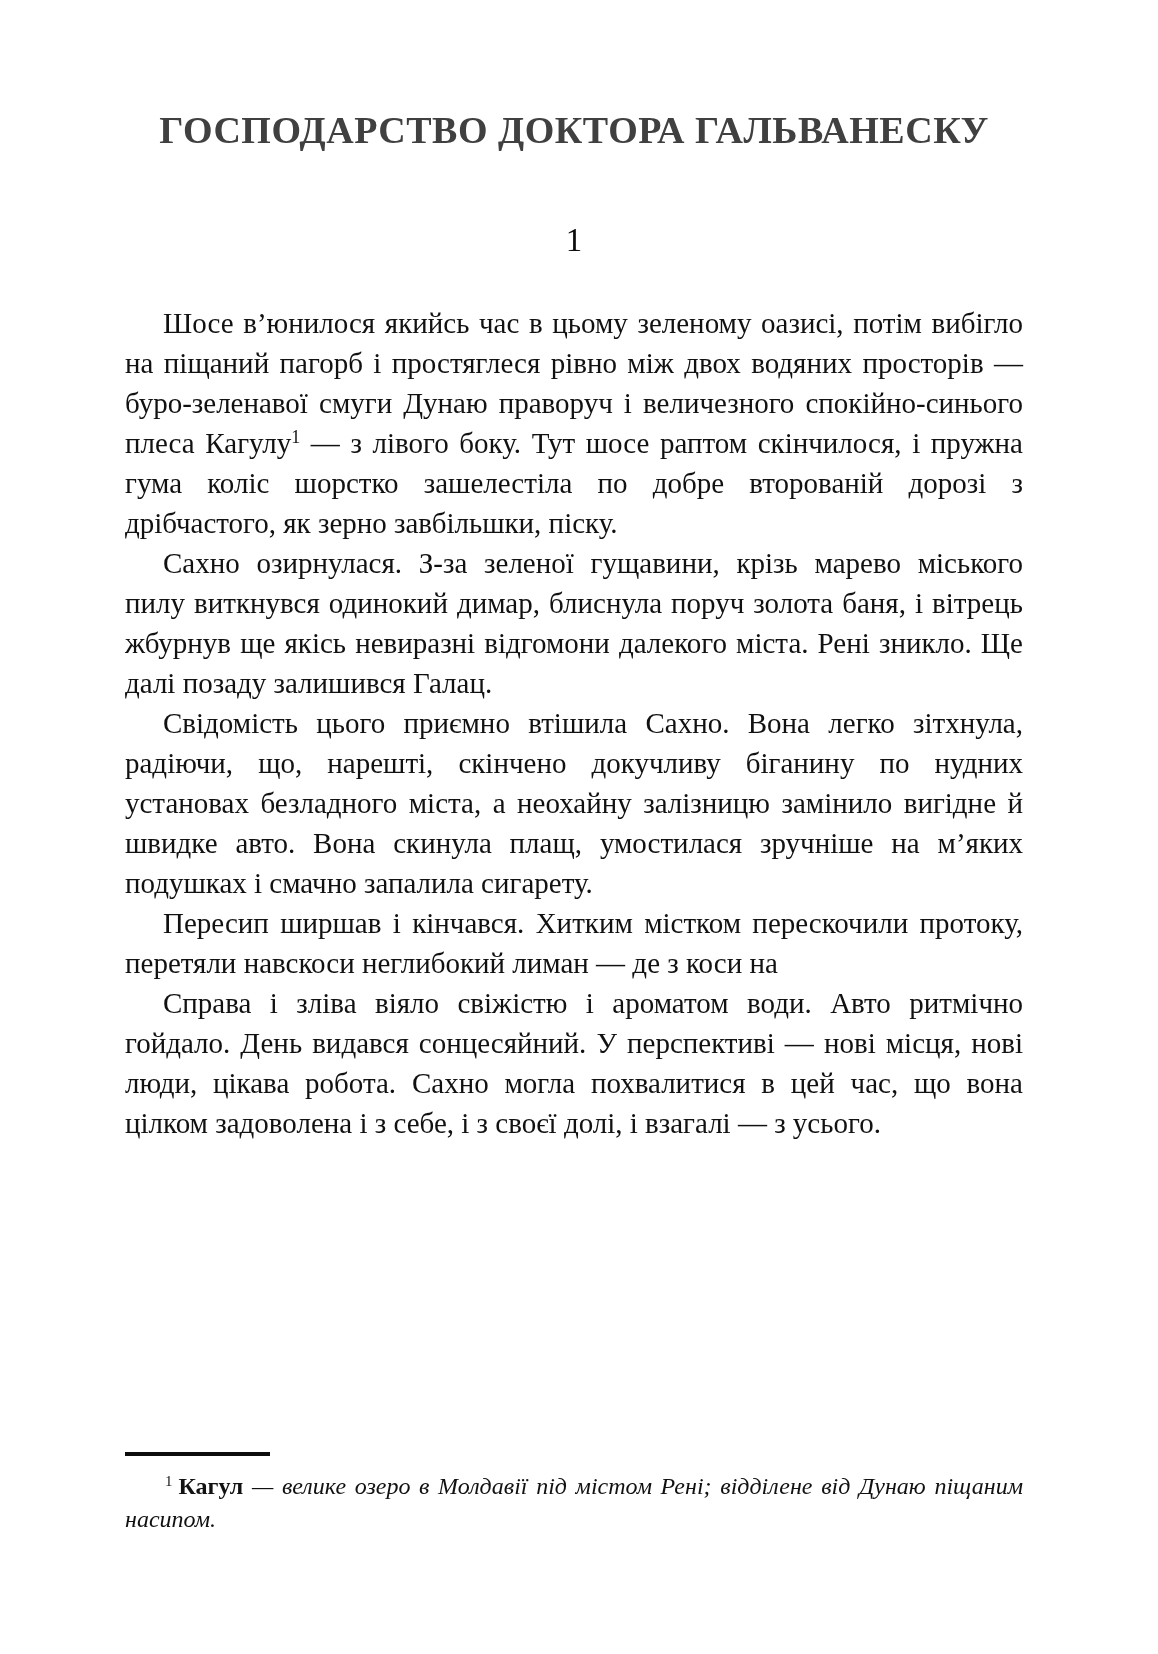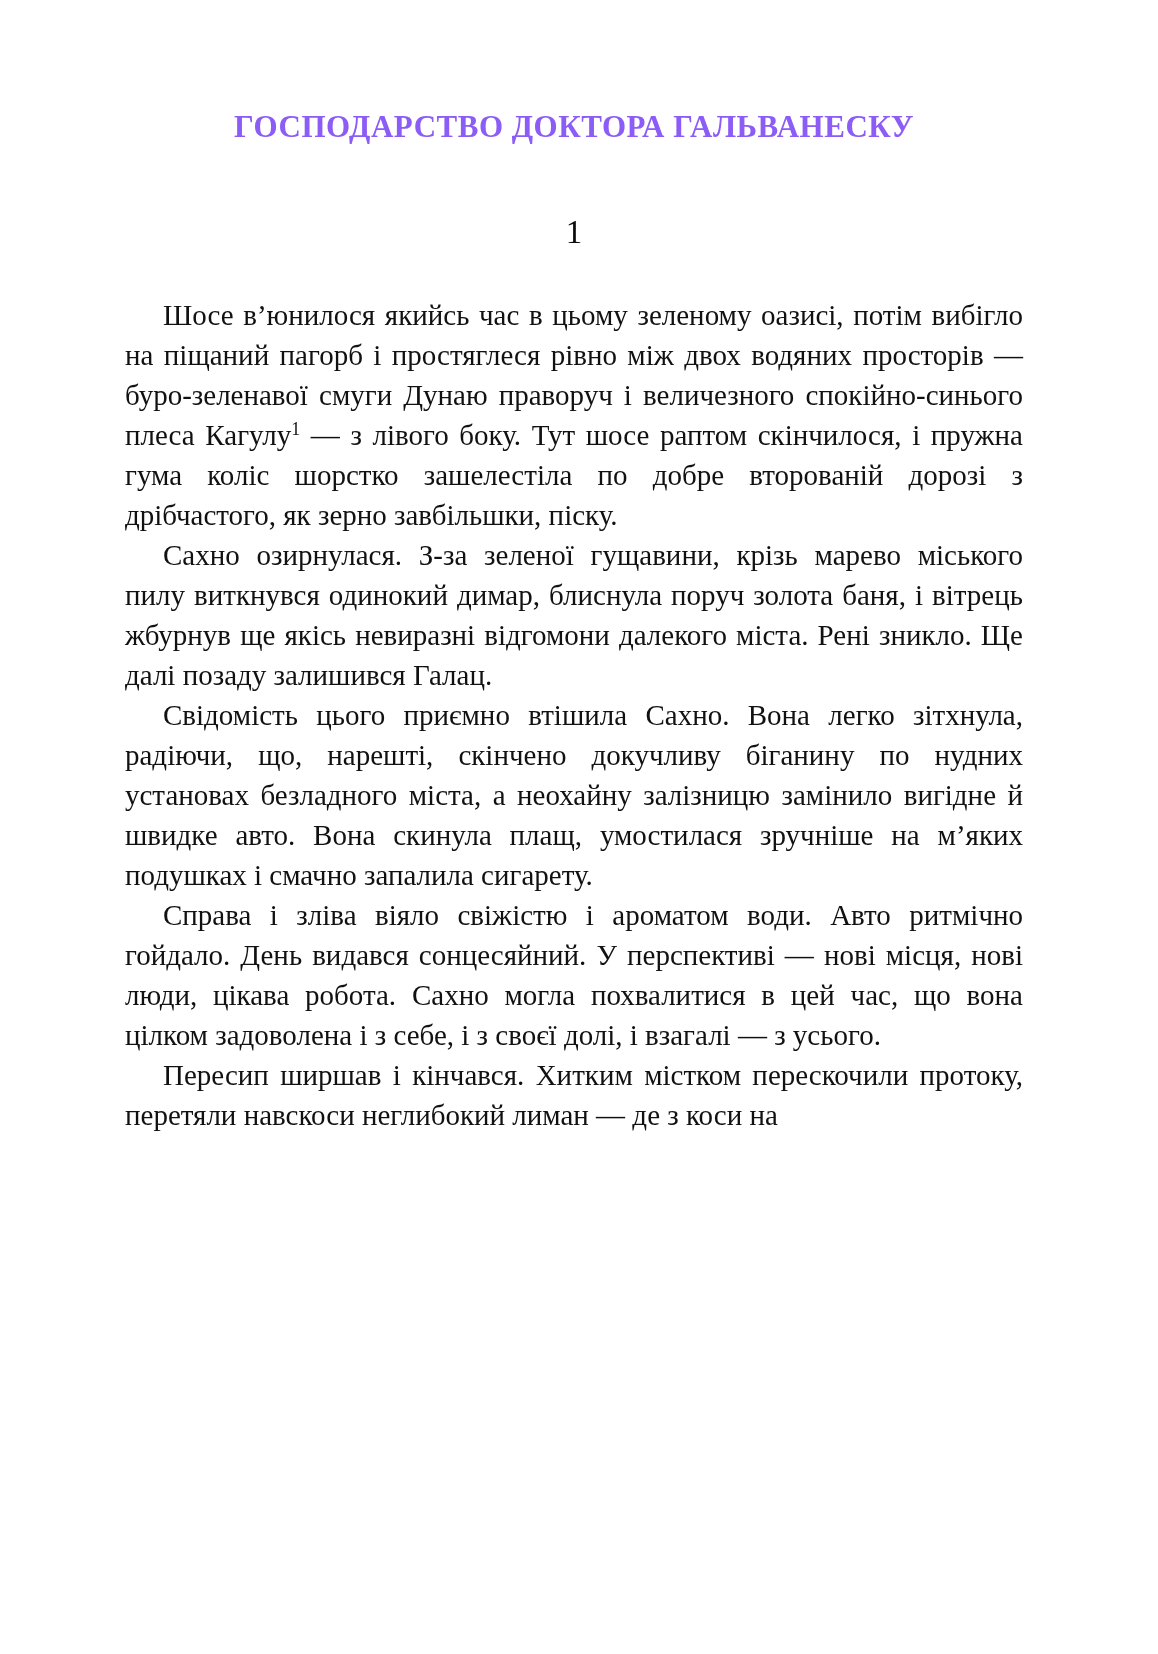--- a/index.html
+++ b/index.html
@@ -13,26 +13,26 @@
     height: 1654px;
     background: #ffffff;
     color: #111111;
     font-family: "Liberation Serif", "DejaVu Serif", serif;
     box-sizing: border-box;
     padding: 110px 135px 0 125px;
     overflow: hidden;
   }
   .page-title {
     margin: 0;
-    font-size: 31px;
+    font-size: 38px;
     line-height: 1.1;
     font-weight: bold;
     text-align: center;
     letter-spacing: 0.5px;
-    color: #8b5cf6;
+    color: #404040;
   }
   .chapter-number {
     margin: 72px 0 0 0;
     font-size: 33px;
     line-height: 1;
     text-align: center;
     color: #0d0d0d;
   }
   .body-text {
     margin-top: 46px;
@@ -96,20 +96,24 @@
 
   <div class="body-text">
 
 
     <p><span>Шосе в’юнилося якийсь час в цьому зеленому оазисі, потім вибігло на піщаний пагорб і простяглеся рівно між двох водяних просторів — буро-зеленавої смуги Дунаю праворуч і величезного спокійно-синього плеса Кагулу</span><sup class="fn-ref">1</sup><span> — з лівого боку. Тут шосе раптом скінчилося, і пружна гума коліс шорстко зашелестіла по добре второваній дорозі з дрібчастого, як зерно завбільшки, піску.</span></p>
 
     <p>Сахно озирнулася. З-за зеленої гущавини, крізь марево міського пилу виткнувся одинокий димар, блиснула поруч золота баня, і вітрець жбурнув ще якісь невиразні відгомони далекого міста. Рені зникло. Ще далі позаду залишився Галац.</p>
 
     <p>Свідомість цього приємно втішила Сахно. Вона легко зітхнула, радіючи, що, нарешті, скінчено докучливу біганину по нудних установах безладного міста, а неохайну залізницю замінило вигідне й швидке авто. Вона скинула плащ, умостилася зручніше на м’яких подушках і смачно запалила сигарету.</p>
 
+    <p>Пересип ширшав і кінчався. Хитким містком перескочили протоку, перетяли навскоси неглибокий лиман — де з коси на</p>
+
     <p>Справа і зліва віяло свіжістю і ароматом води. Авто ритмічно гойдало. День видався сонцесяйний. У перспективі — нові місця, нові люди, цікава робота. Сахно могла похвалитися в цей час, що вона цілком задоволена і з себе, і з своєї долі, і взагалі — з усього.</p>
-
-    <p>Пересип ширшав і кінчався. Хитким містком перескочили протоку, перетяли навскоси неглибокий лиман — де з коси на</p>
 
   </div>
 
+  <div class="footnote-area">
+    <div class="footnote-rule"></div>
+    <p class="footnote"><sup class="fn-marker">1</sup><span class="fn-term">Кагул</span><span class="fn-dash"> — </span><span class="fn-def">велике озеро в Молдавії під містом Рені; відділене від Дунаю піщаним насипом.</span></p>
+  </div>
 
 </div>
 
 </body></html>

